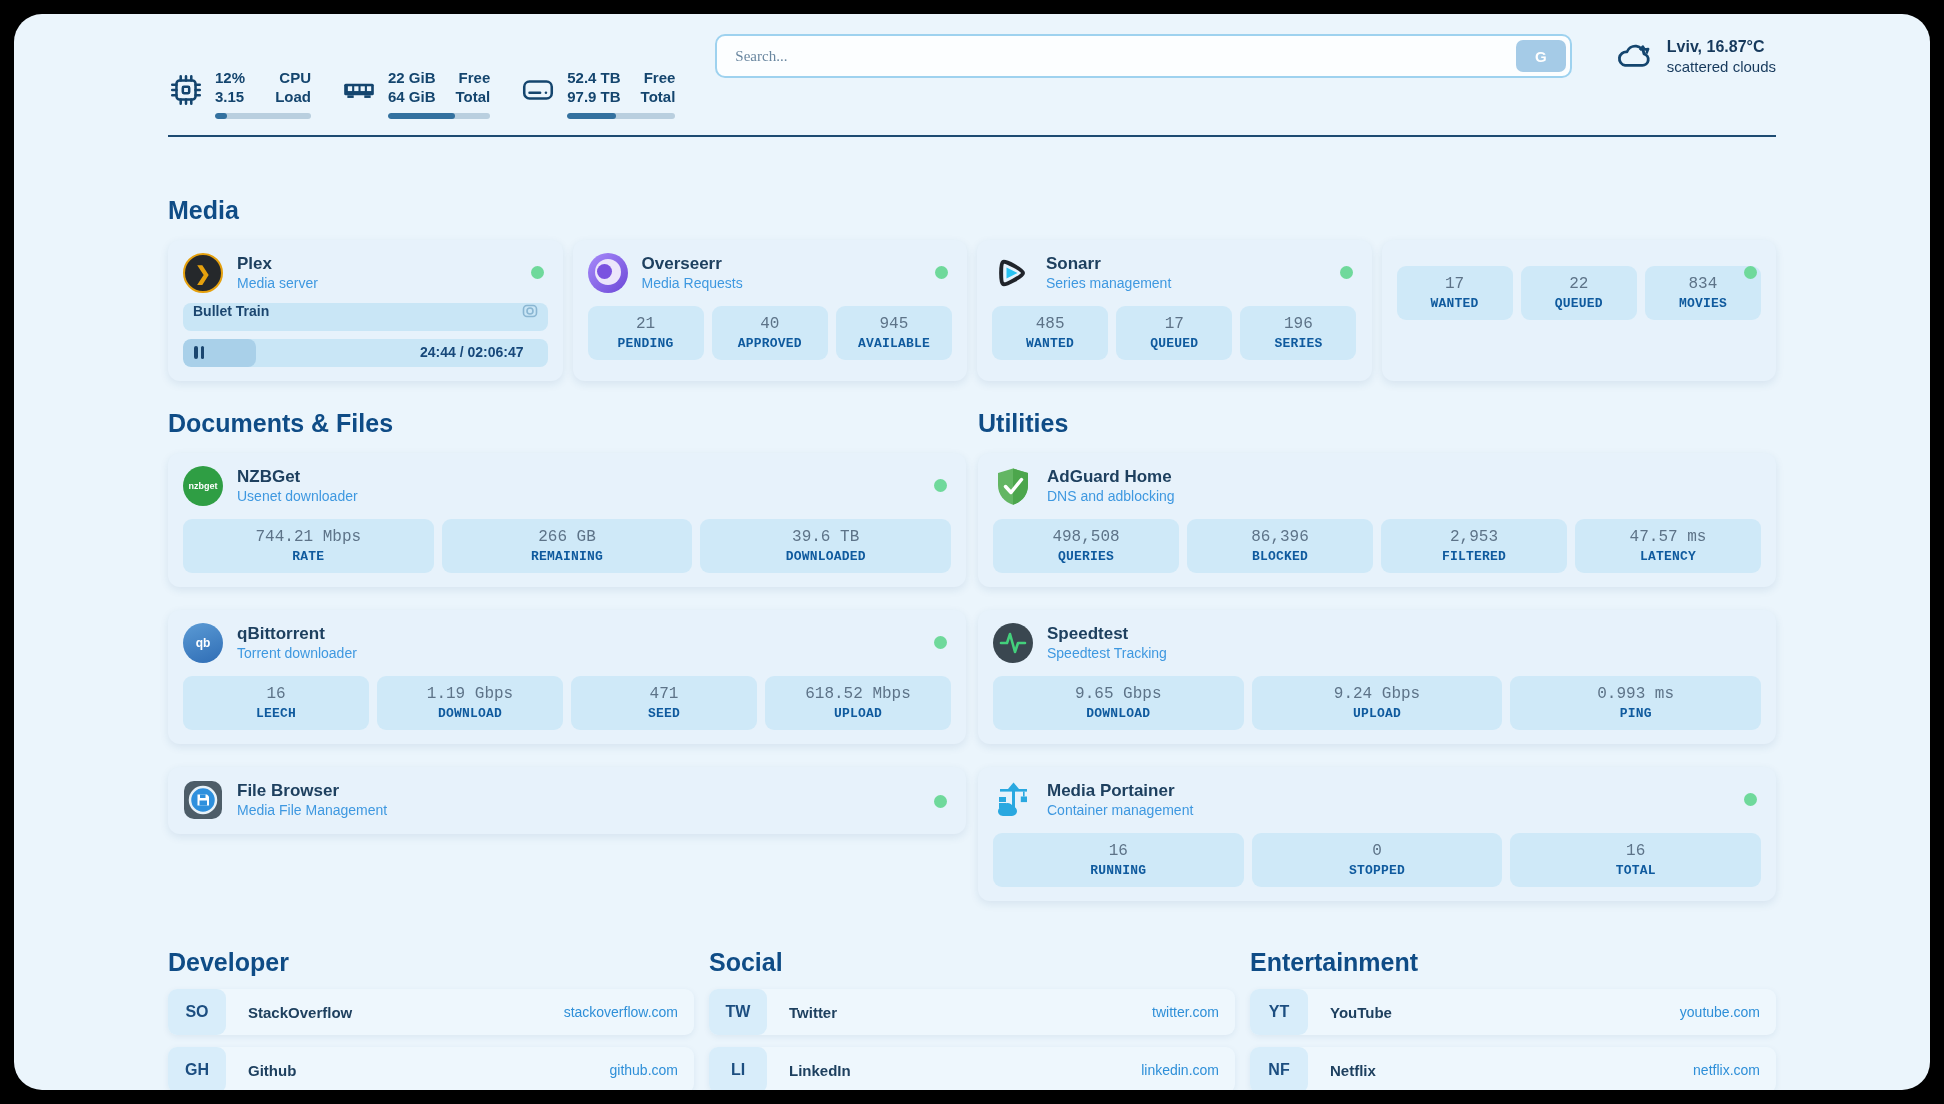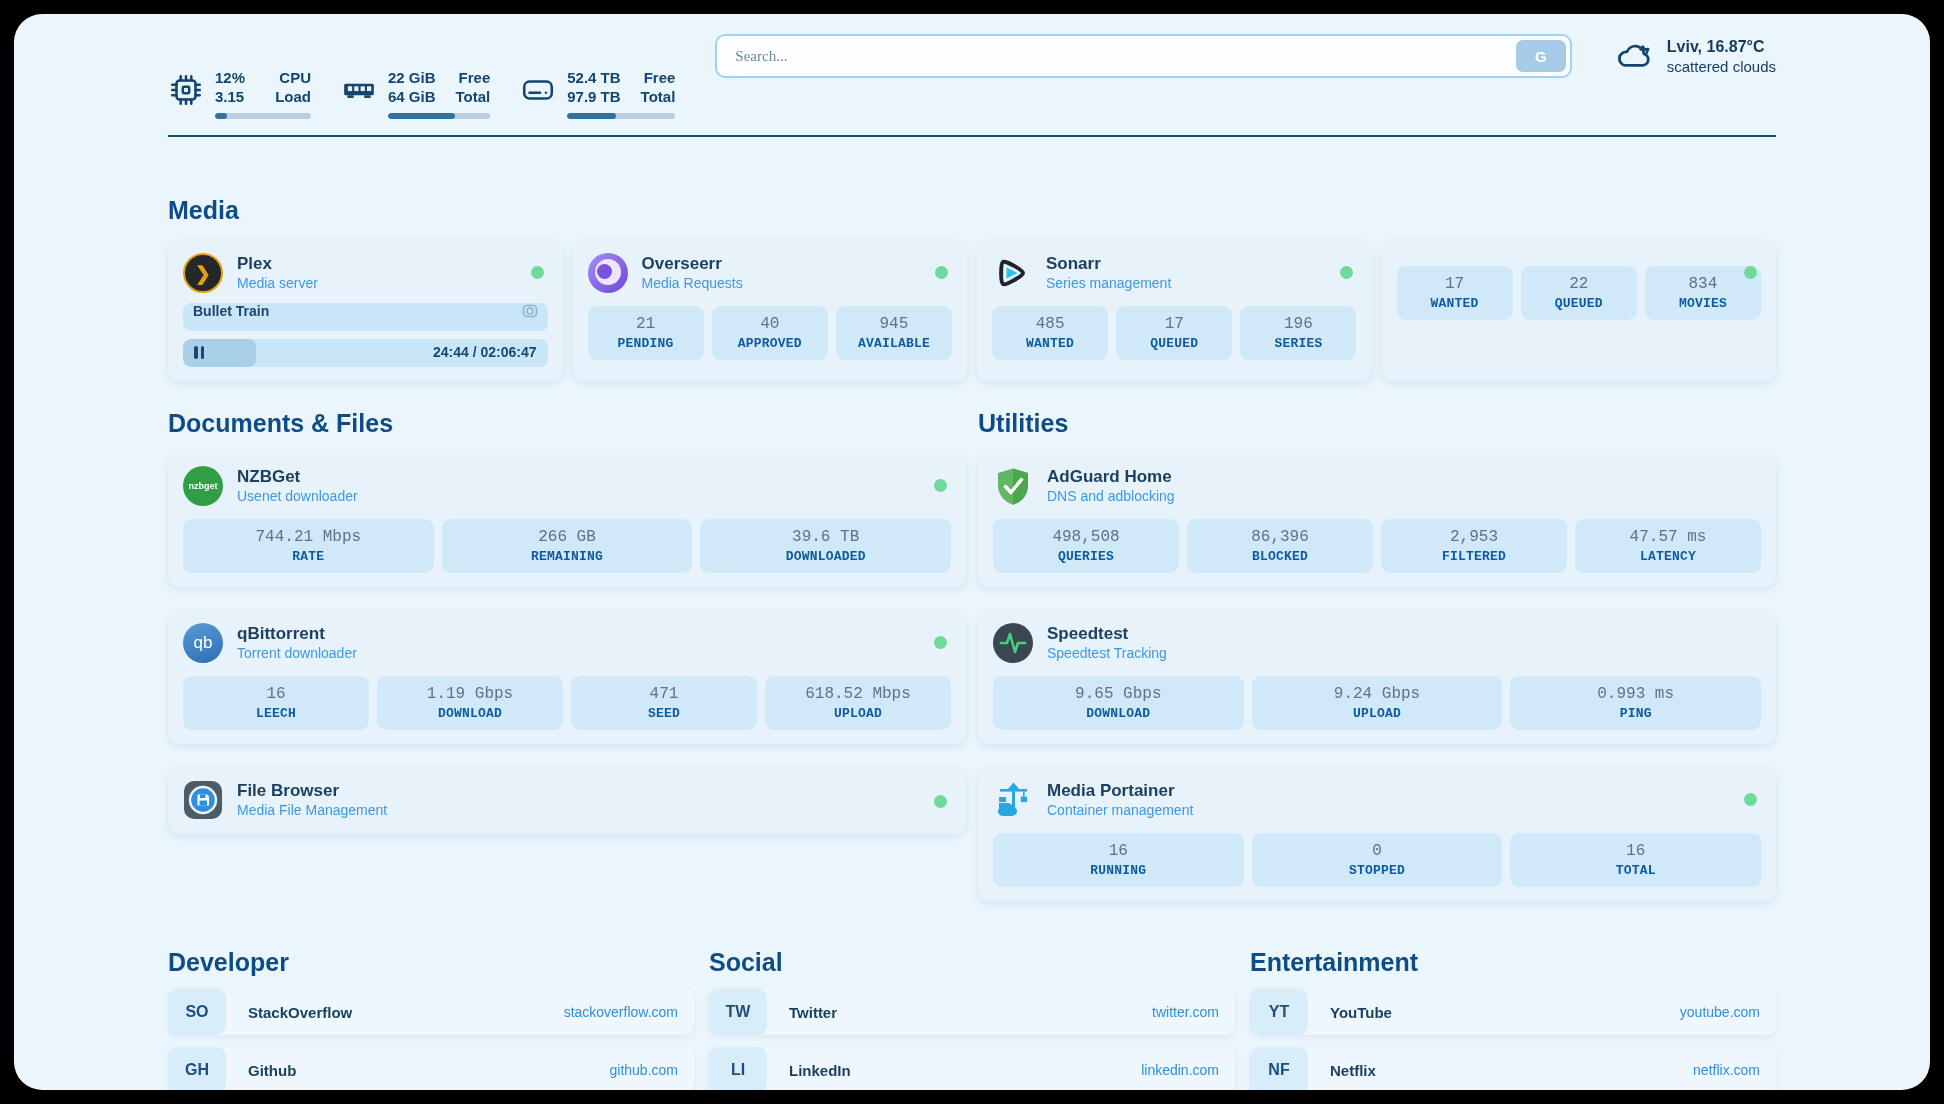--- a/index.html
+++ b/index.html
@@ -49,29 +49,29 @@
   .stat{background:#cfe9f8;border-radius:9px;padding:8px 6px 7px 6px;text-align:center;}
   .stat-v{font-size:16px;color:#5d7388;line-height:21px;}
   .stat-l{font-size:13px;font-weight:bold;color:#0f5a9e;line-height:18px;letter-spacing:.2px;}
 
   
   .media-row{background:#c9e6f6;border-radius:8px;height:28px;display:flex;align-items:flex-start;justify-content:space-between;padding:0 10px;margin-top:10px;color:#1b466f;font-weight:bold;font-size:14px;}
   .progress-row{position:relative;background:#c9e6f6;border-radius:8px;height:28px;margin-top:8px;overflow:hidden;}
   .p-fill{position:absolute;left:0;top:0;bottom:0;background:#a9d0e9;border-radius:8px;}
   .p-pause{position:absolute;left:11px;top:7px;display:flex;gap:3px;}
   .p-pause i{display:block;width:3.5px;height:13px;background:#1b466f;border-radius:2px;}
-  .p-time{position:absolute;right:11px;top:5px;font-weight:bold;color:#17487a;font-size:14px;}
+  .p-time{position:absolute;right:24px;top:5px;font-weight:bold;color:#17487a;font-size:14px;}
 
   
   .ic-plex{background:#25282b;border:2px solid #e5a00d;box-sizing:border-box;color:#e5a00d;font-weight:bold;font-size:19px;}
   .ic-overseerr{background:linear-gradient(135deg,#a78bfa,#6d48d7);position:relative;overflow:hidden;}
   .ic-overseerr .eye1{position:absolute;left:7px;top:6px;width:26px;height:26px;border-radius:50%;background:#ece6fb;}
   .ic-overseerr .eye2{position:absolute;left:9px;top:11px;width:15px;height:15px;border-radius:50%;background:#7b52e0;}
   .ic-nzbget{background:#2f9e44;color:#fff;font-weight:bold;font-size:9px;}
-  .ic-qbit{background:linear-gradient(160deg,#5b9bd5,#2f6db5);color:#fff;font-weight:normal;font-size:17px;}
+  .ic-qbit{background:linear-gradient(160deg,#5b9bd5,#2f6db5);color:#fff;font-weight:bold;font-size:12px;}
   .ic-speedtest{background:#3a4750;}
   .ic-plain{background:transparent;border-radius:0;}
 
   
   .bm{display:flex;align-items:center;background:#eef7fd;border-radius:9px;height:46px;margin-top:12px;box-shadow:0 2px 6px rgba(25,80,130,.08);cursor:pointer;}
   .bm-abbr{width:58px;align-self:stretch;background:#d8edfa;display:flex;align-items:center;justify-content:center;font-weight:bold;color:#1c4e80;font-size:16px;border-radius:9px;flex:none;}
   .bm-name{margin-left:22px;font-weight:bold;color:#1e405f;font-size:15px;}
   .bm-url{margin-left:auto;margin-right:16px;color:#2e8fd8;font-size:14px;}
 </style>
 </head>

